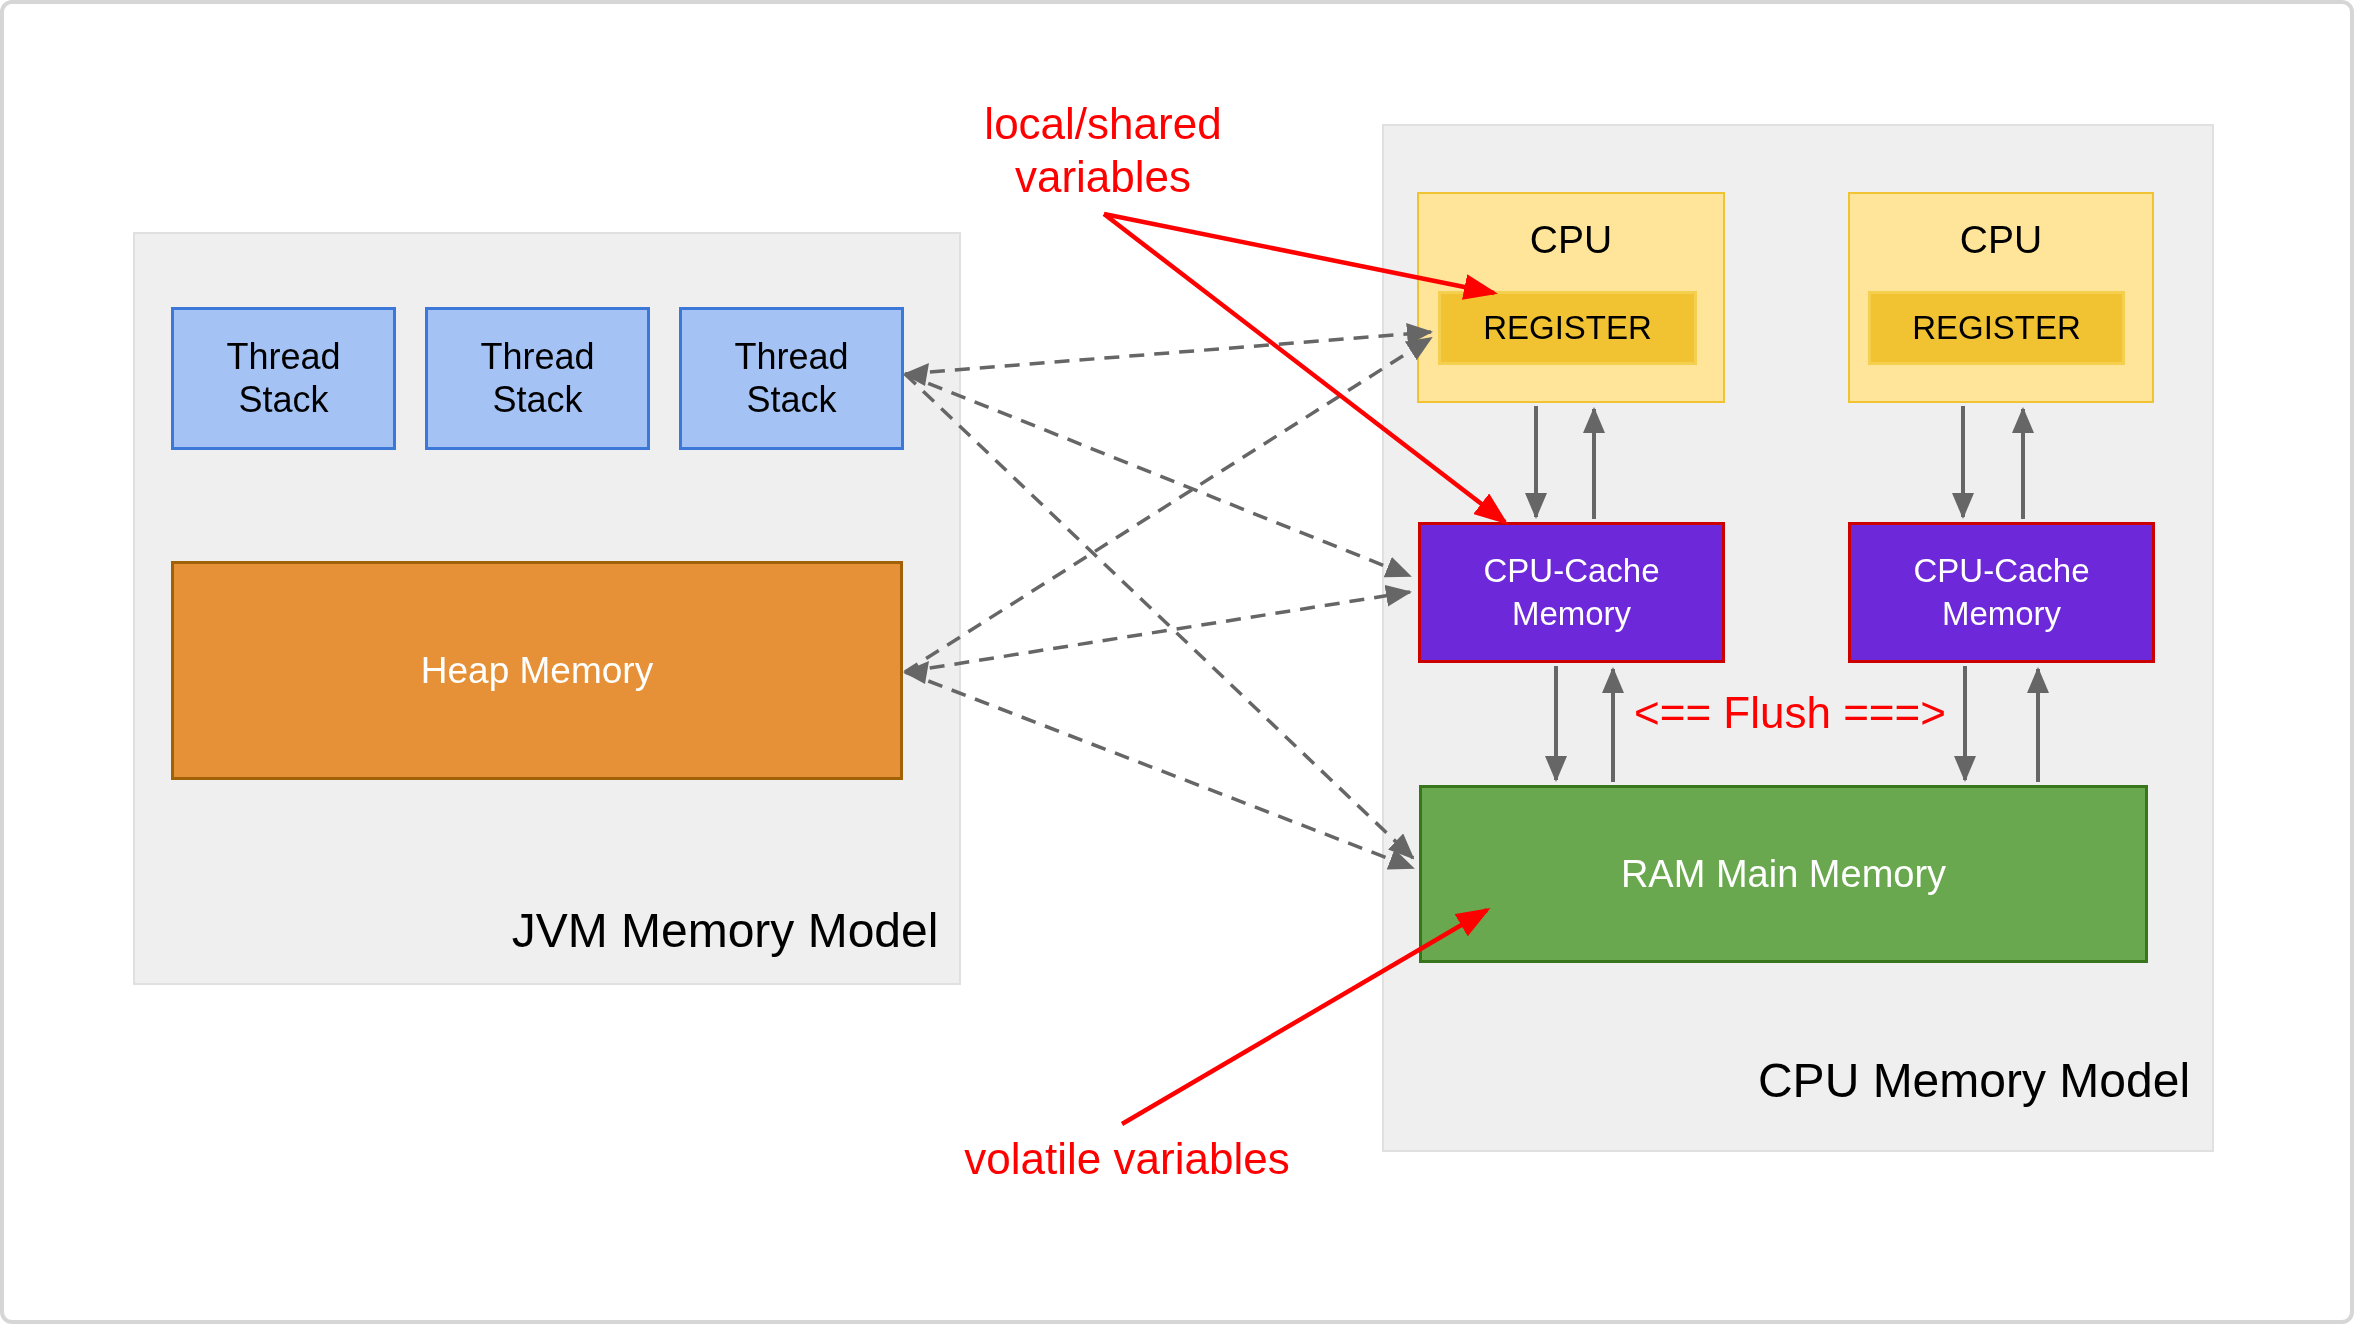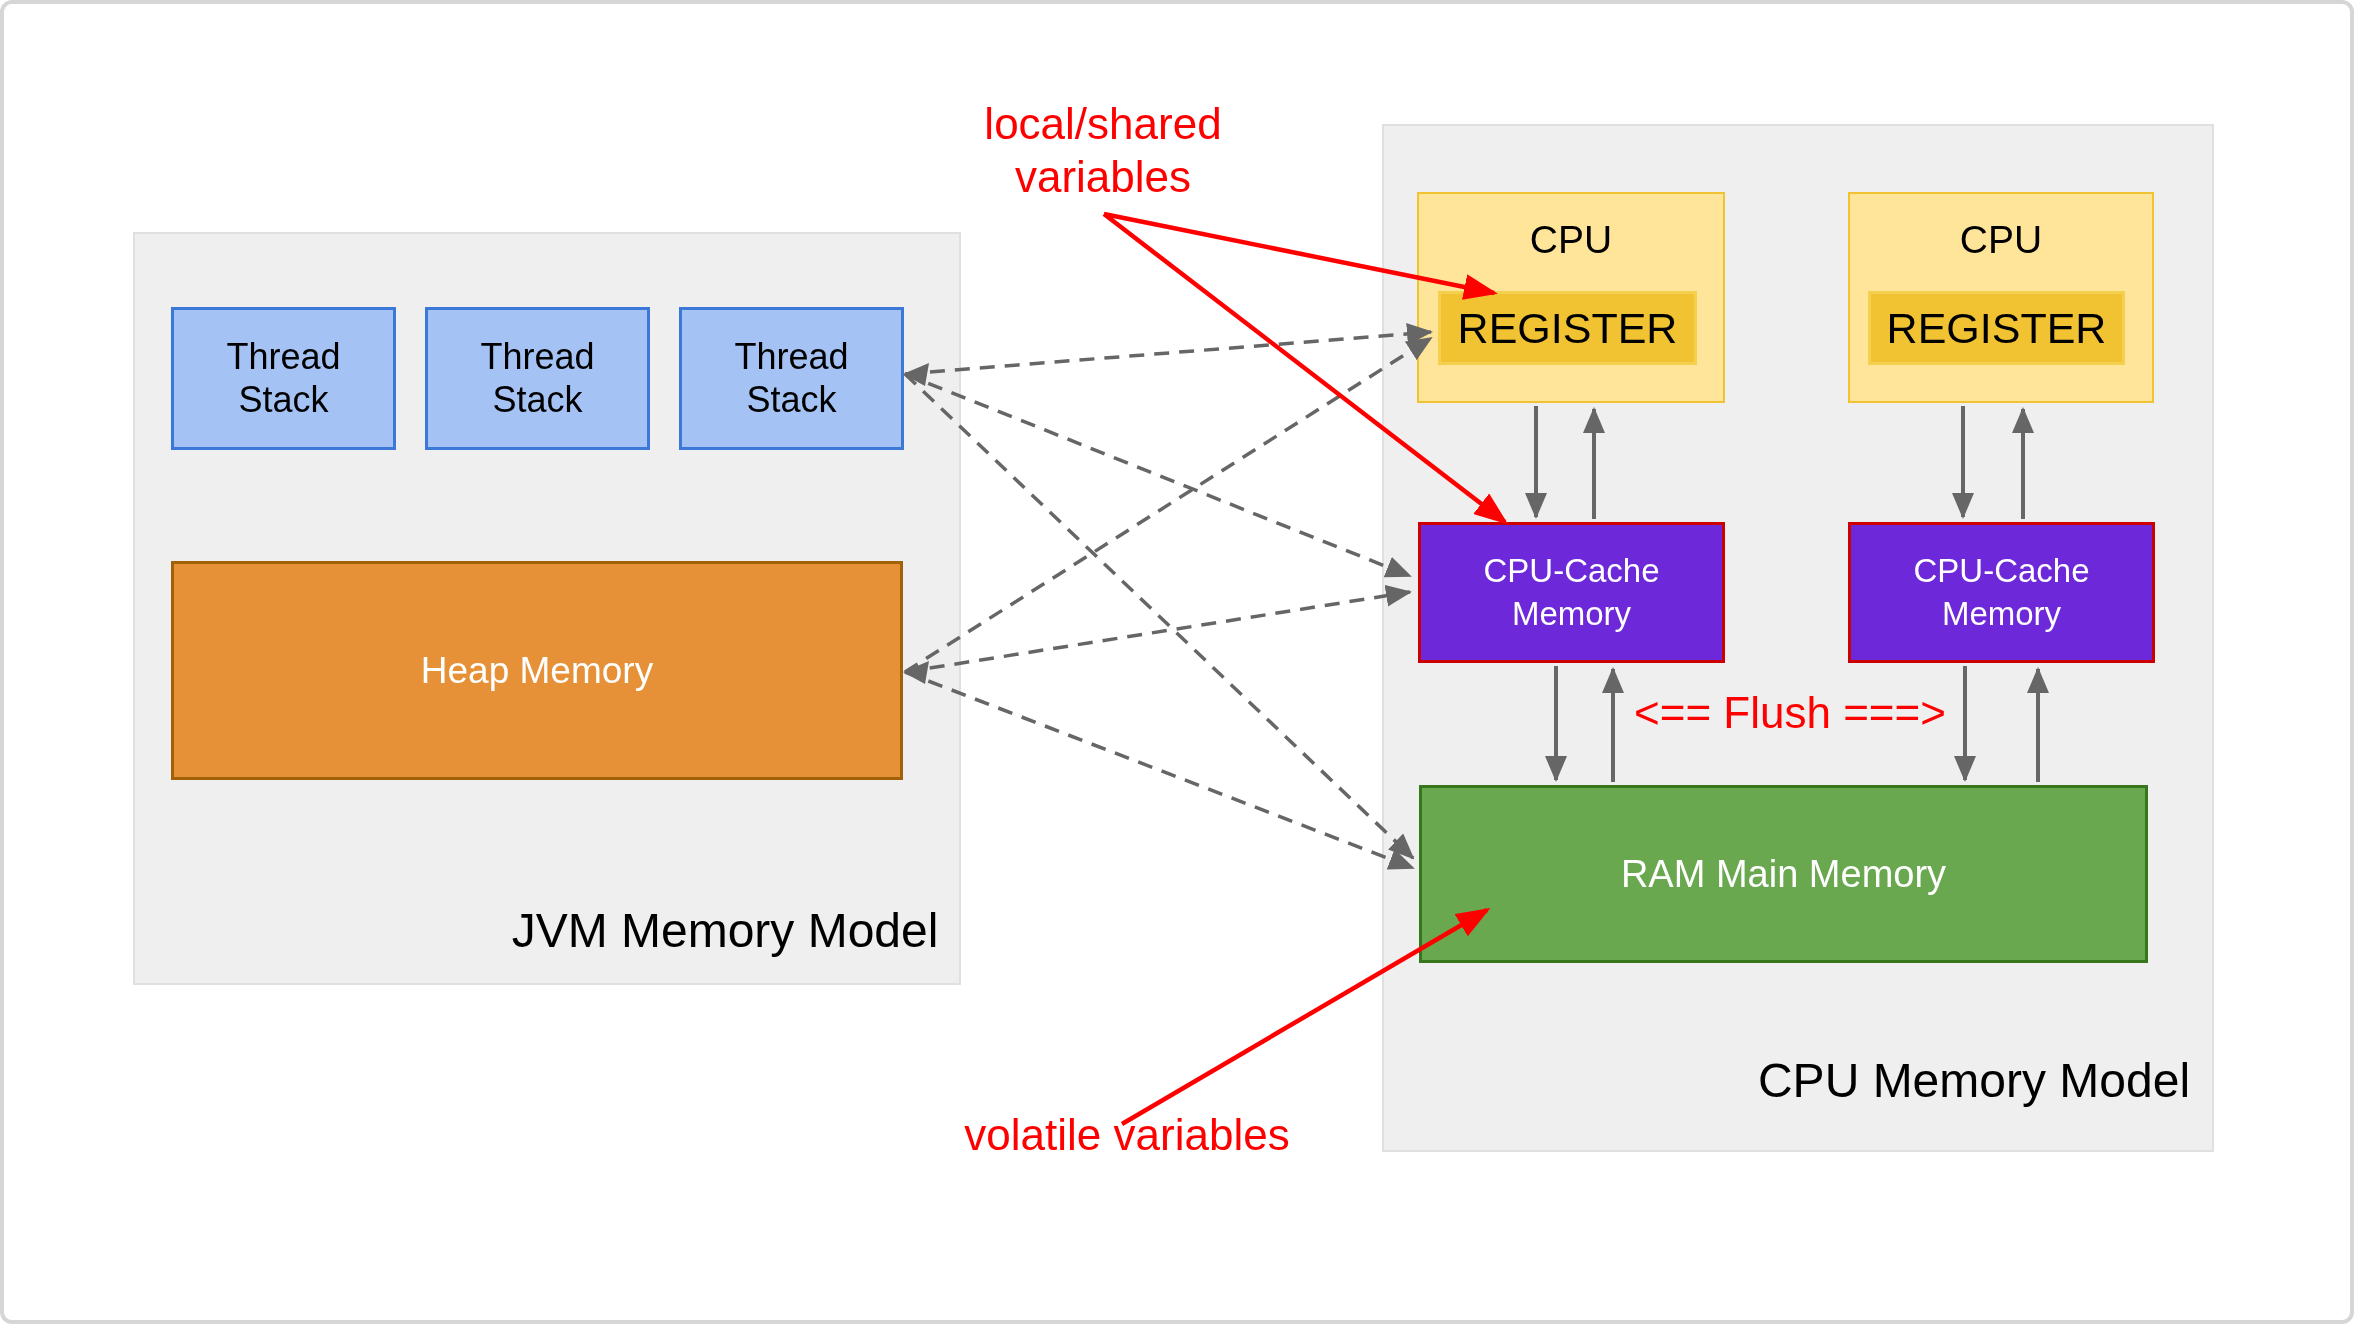--- a/index.html
+++ b/index.html
@@ -8,21 +8,21 @@
   .page-frame{position:absolute;left:0;top:0;width:2354px;height:1324px;
        box-sizing:border-box;border:4px solid #d6d6d6;border-radius:12px;background:#ffffff;}
   .panel{position:absolute;background:#efefef;border:2px solid #e0e0e0;box-sizing:border-box;z-index:1;}
   .box{position:absolute;box-sizing:border-box;display:flex;align-items:center;justify-content:center;
        text-align:center;z-index:2;white-space:pre-line;}
   .thread-stack{background:#a4c2f4;border:3px solid #3c78d8;color:#000000;
        font-size:36px;line-height:1.18;width:225px;height:143px;top:307px;}
   .heap{background:#e69138;border:3px solid #a16207;color:#ffffff;font-size:37px;}
   .cpu-box{background:#ffe599;border:2px solid #f1c232;color:#000000;font-size:39px;
        align-items:flex-start;padding-top:24px;}
-  .register{background:#f1c232;border:3px solid #f5d04e;color:#000000;font-size:43px;}
+  .register{background:#f1c232;border:3px solid #f5d04e;color:#000000;font-size:33px;}
   .cache{background:#6d28d9;border:3px solid #cc0000;color:#ffffff;font-size:33px;line-height:1.3;}
   .ram{background:#6aa84f;border:3px solid #38761d;color:#ffffff;font-size:38px;}
   .panel-title{position:absolute;color:#000000;font-size:48px;text-align:center;z-index:2;}
   .red-note{position:absolute;color:#ff0000;font-size:44px;text-align:center;line-height:1.2;
        white-space:pre-line;z-index:4;}
   #arrow-layer{position:absolute;left:0;top:0;z-index:3;pointer-events:none;}
 </style>
 </head>
 <body>
 
@@ -55,21 +55,21 @@
 Memory</div>
 
 <div class="box ram" style="left:1419px;top:785px;width:729px;height:178px;">RAM Main Memory</div>
 
 <div class="red-note" style="left:1540px;top:687px;width:500px;">&lt;== Flush ===&gt;</div>
 
 <div class="panel-title" style="left:1674px;top:1053px;width:600px;">CPU Memory Model</div>
 
 <div class="red-note" style="left:853px;top:98px;width:500px;">local/shared
 variables</div>
-<div class="red-note" style="left:877px;top:1109px;width:500px;">volatile variables</div>
+<div class="red-note" style="left:877px;top:1133px;width:500px;">volatile variables</div>
 
 <svg id="arrow-layer" width="2354" height="1324" viewBox="0 0 2354 1324">
   <defs>
     <marker id="ah-gray" markerUnits="userSpaceOnUse" markerWidth="26" markerHeight="22" refX="24" refY="11" orient="auto">
       <polygon points="0,0 26,11 0,22" fill="#666666"></polygon>
     </marker>
     <marker id="ah-red" markerUnits="userSpaceOnUse" markerWidth="34" markerHeight="26" refX="30" refY="13" orient="auto">
       <polygon points="0,0 34,13 0,26" fill="#ff0000"></polygon>
     </marker>
   </defs>

